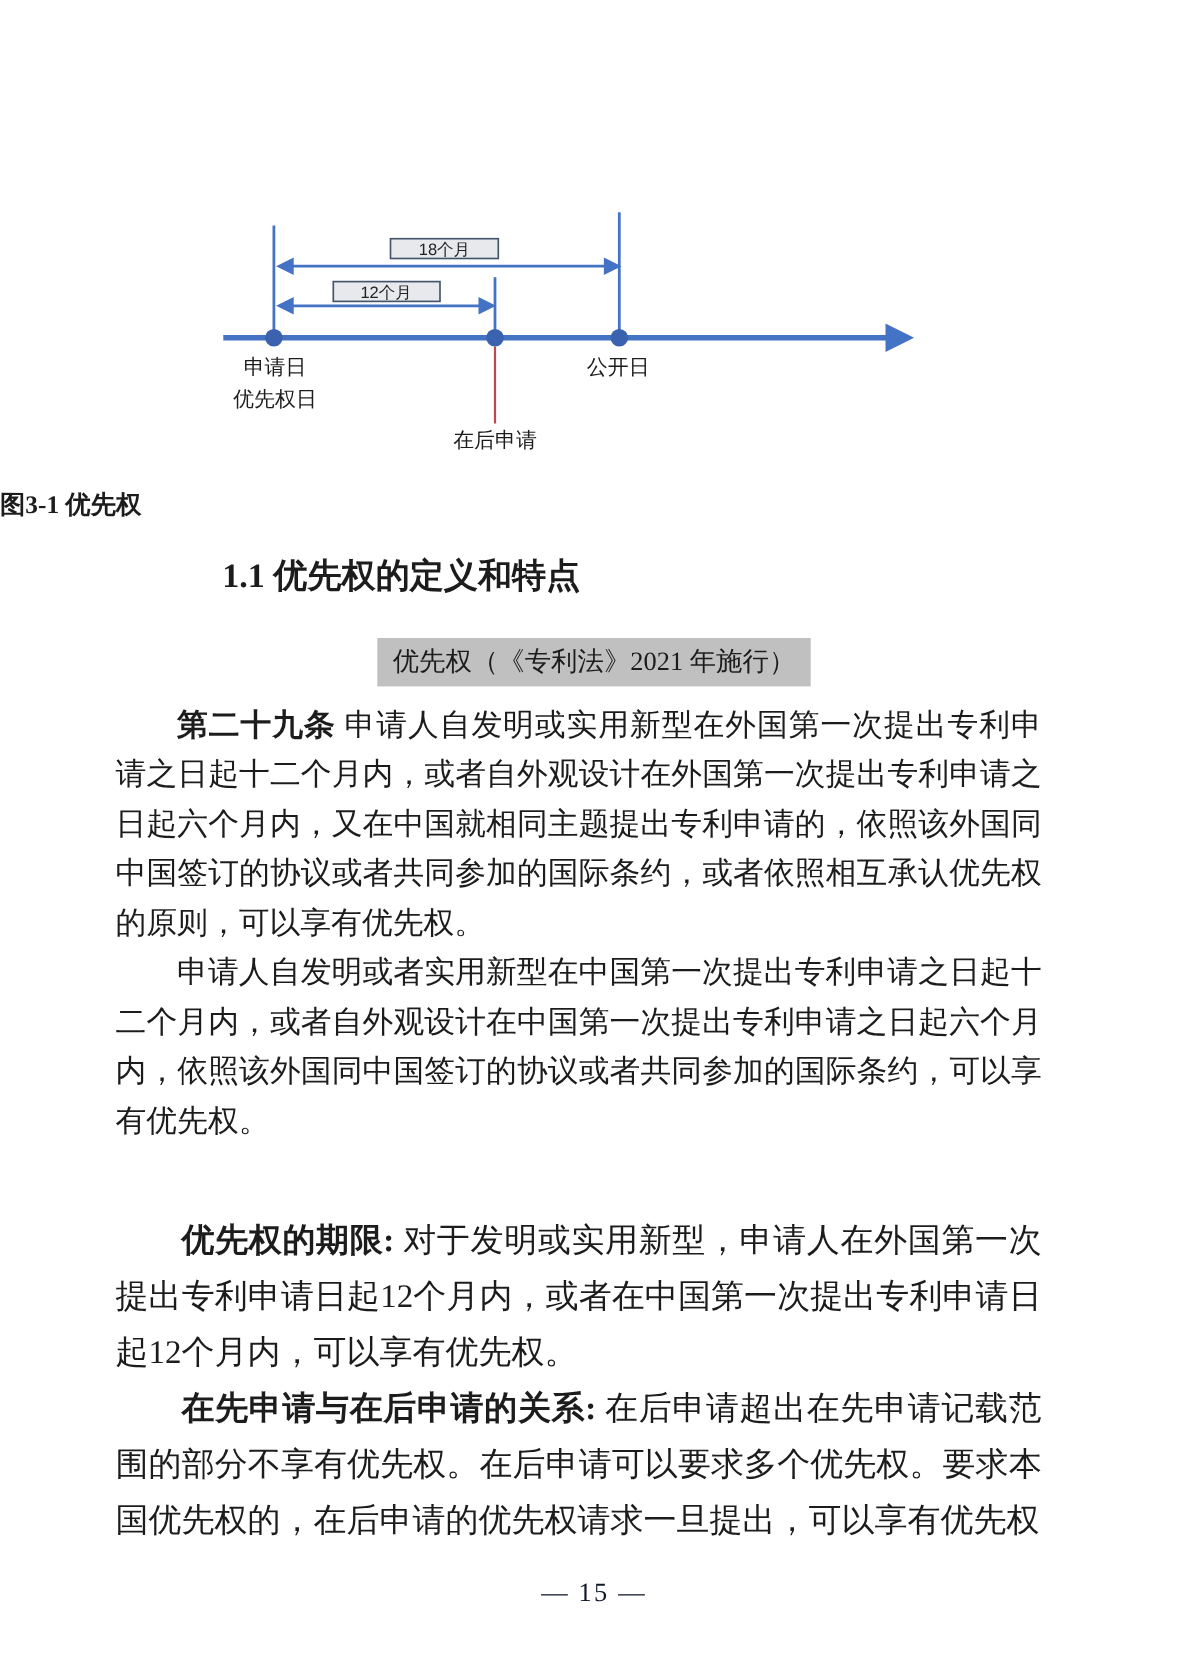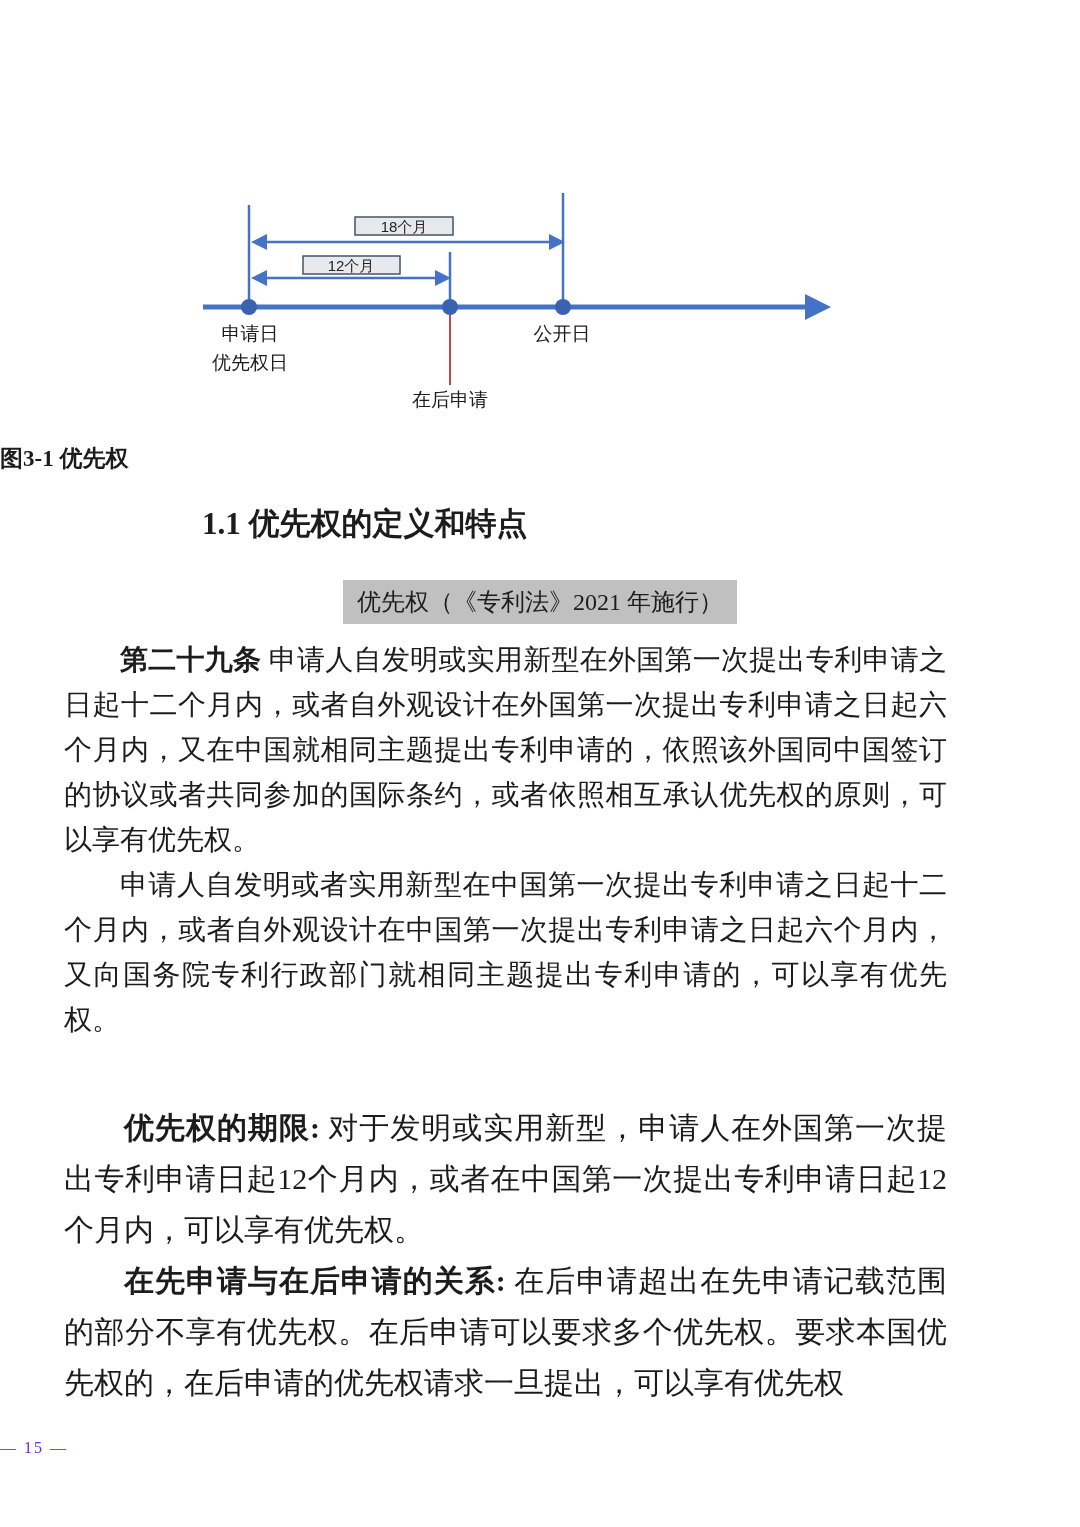--- a/index.html
+++ b/index.html
@@ -14,36 +14,36 @@
     margin:446px 0 0 0;text-align:left;font-weight:bold;
     font-size:23px;line-height:26px;
   }
   .section-heading{
     margin:34px 0 0 202px;font-weight:bold;font-size:31px;line-height:36px;
   }
   .law-title-box{
     margin:38px auto 0 auto;width:fit-content;min-width:366px;
     padding:5px 14px;text-align:center;font-size:24px;line-height:34px;
   }
-  .body-text{padding:0 133px 0 64px;}
+  .body-text{padding:0 133px 0 105px;}
   .para{
     margin:0;font-size:28px;line-height:45px;text-align:justify;
     text-indent:2em;
   }
   .para.first{margin-top:13px;}
   .note{
     margin:0;font-size:30px;line-height:51px;text-align:justify;
     text-indent:2em;
     font-family:Liberation Serif, serif;
   }
   .note.first{margin-top:60px;}
   .lead{font-weight:bold;}
   .page-number{
-    margin-top:26px;text-align:left;font-size:16px;line-height:28px;
-    letter-spacing:2px;color:#6d28d9;
+    margin-top:26px;text-align:center;font-size:24px;line-height:28px;
+    letter-spacing:2px;color:#0f172a;
   }
   .dlabel{font-family:"Liberation Sans", sans-serif;font-size:19px;fill:#1c1c1c;}
   .dbox-label{font-family:"Liberation Sans", sans-serif;font-size:15px;fill:#222222;}
 </style>
 </head>
 <body>
 
 <div class="page">
 
   <svg class="figure-svg" width="1080" height="430" viewBox="0 0 1080 430">
@@ -86,21 +86,21 @@
     <div class="figure-caption">图3-1  优先权</div>
 
     <div class="section-heading">1.1 优先权的定义和特点</div>
 
     <div class="law-title-box" style="background-color: rgb(192, 192, 192);">优先权（《专利法》2021 年施行）</div>
 
     <div class="body-text">
 
       <p class="para first"><span class="lead">第二十九条 </span><span>申请人自发明或实用新型在外国第一次提出专利申请之日起十二个月内，或者自外观设计在外国第一次提出专利申请之日起六个月内，又在中国就相同主题提出专利申请的，依照该外国同中国签订的协议或者共同参加的国际条约，或者依照相互承认优先权的原则，可以享有优先权。</span></p>
 
-      <p class="para"><span>申请人自发明或者实用新型在中国第一次提出专利申请之日起十二个月内，或者自外观设计在中国第一次提出专利申请之日起六个月内，又向国务院专利行政部门就相同主题提出专利申请的，可以享有优先权。</span></p>
+      <p class="para"><span>申请人自发明或者实用新型在中国第一次提出专利申请之日起十二个月内，或者自外观设计在中国第一次提出专利申请之日起六个月内，依照该外国同中国签订的协议或者共同参加的国际条约，可以享有优先权。</span></p>
 
       <p class="note first"><span class="lead">优先权的期限: </span><span>对于发明或实用新型，申请人在外国第一次提出专利申请日起12个月内，或者在中国第一次提出专利申请日起12个月内，可以享有优先权。</span></p>
 
       <p class="note"><span class="lead">在先申请与在后申请的关系: </span><span>在后申请超出在先申请记载范围的部分不享有优先权。在后申请可以要求多个优先权。要求本国优先权的，在后申请的优先权请求一旦提出，可以享有优先权</span></p>
 
     </div>
 
     <div class="page-number">— 15 —</div>
 
   </div>

